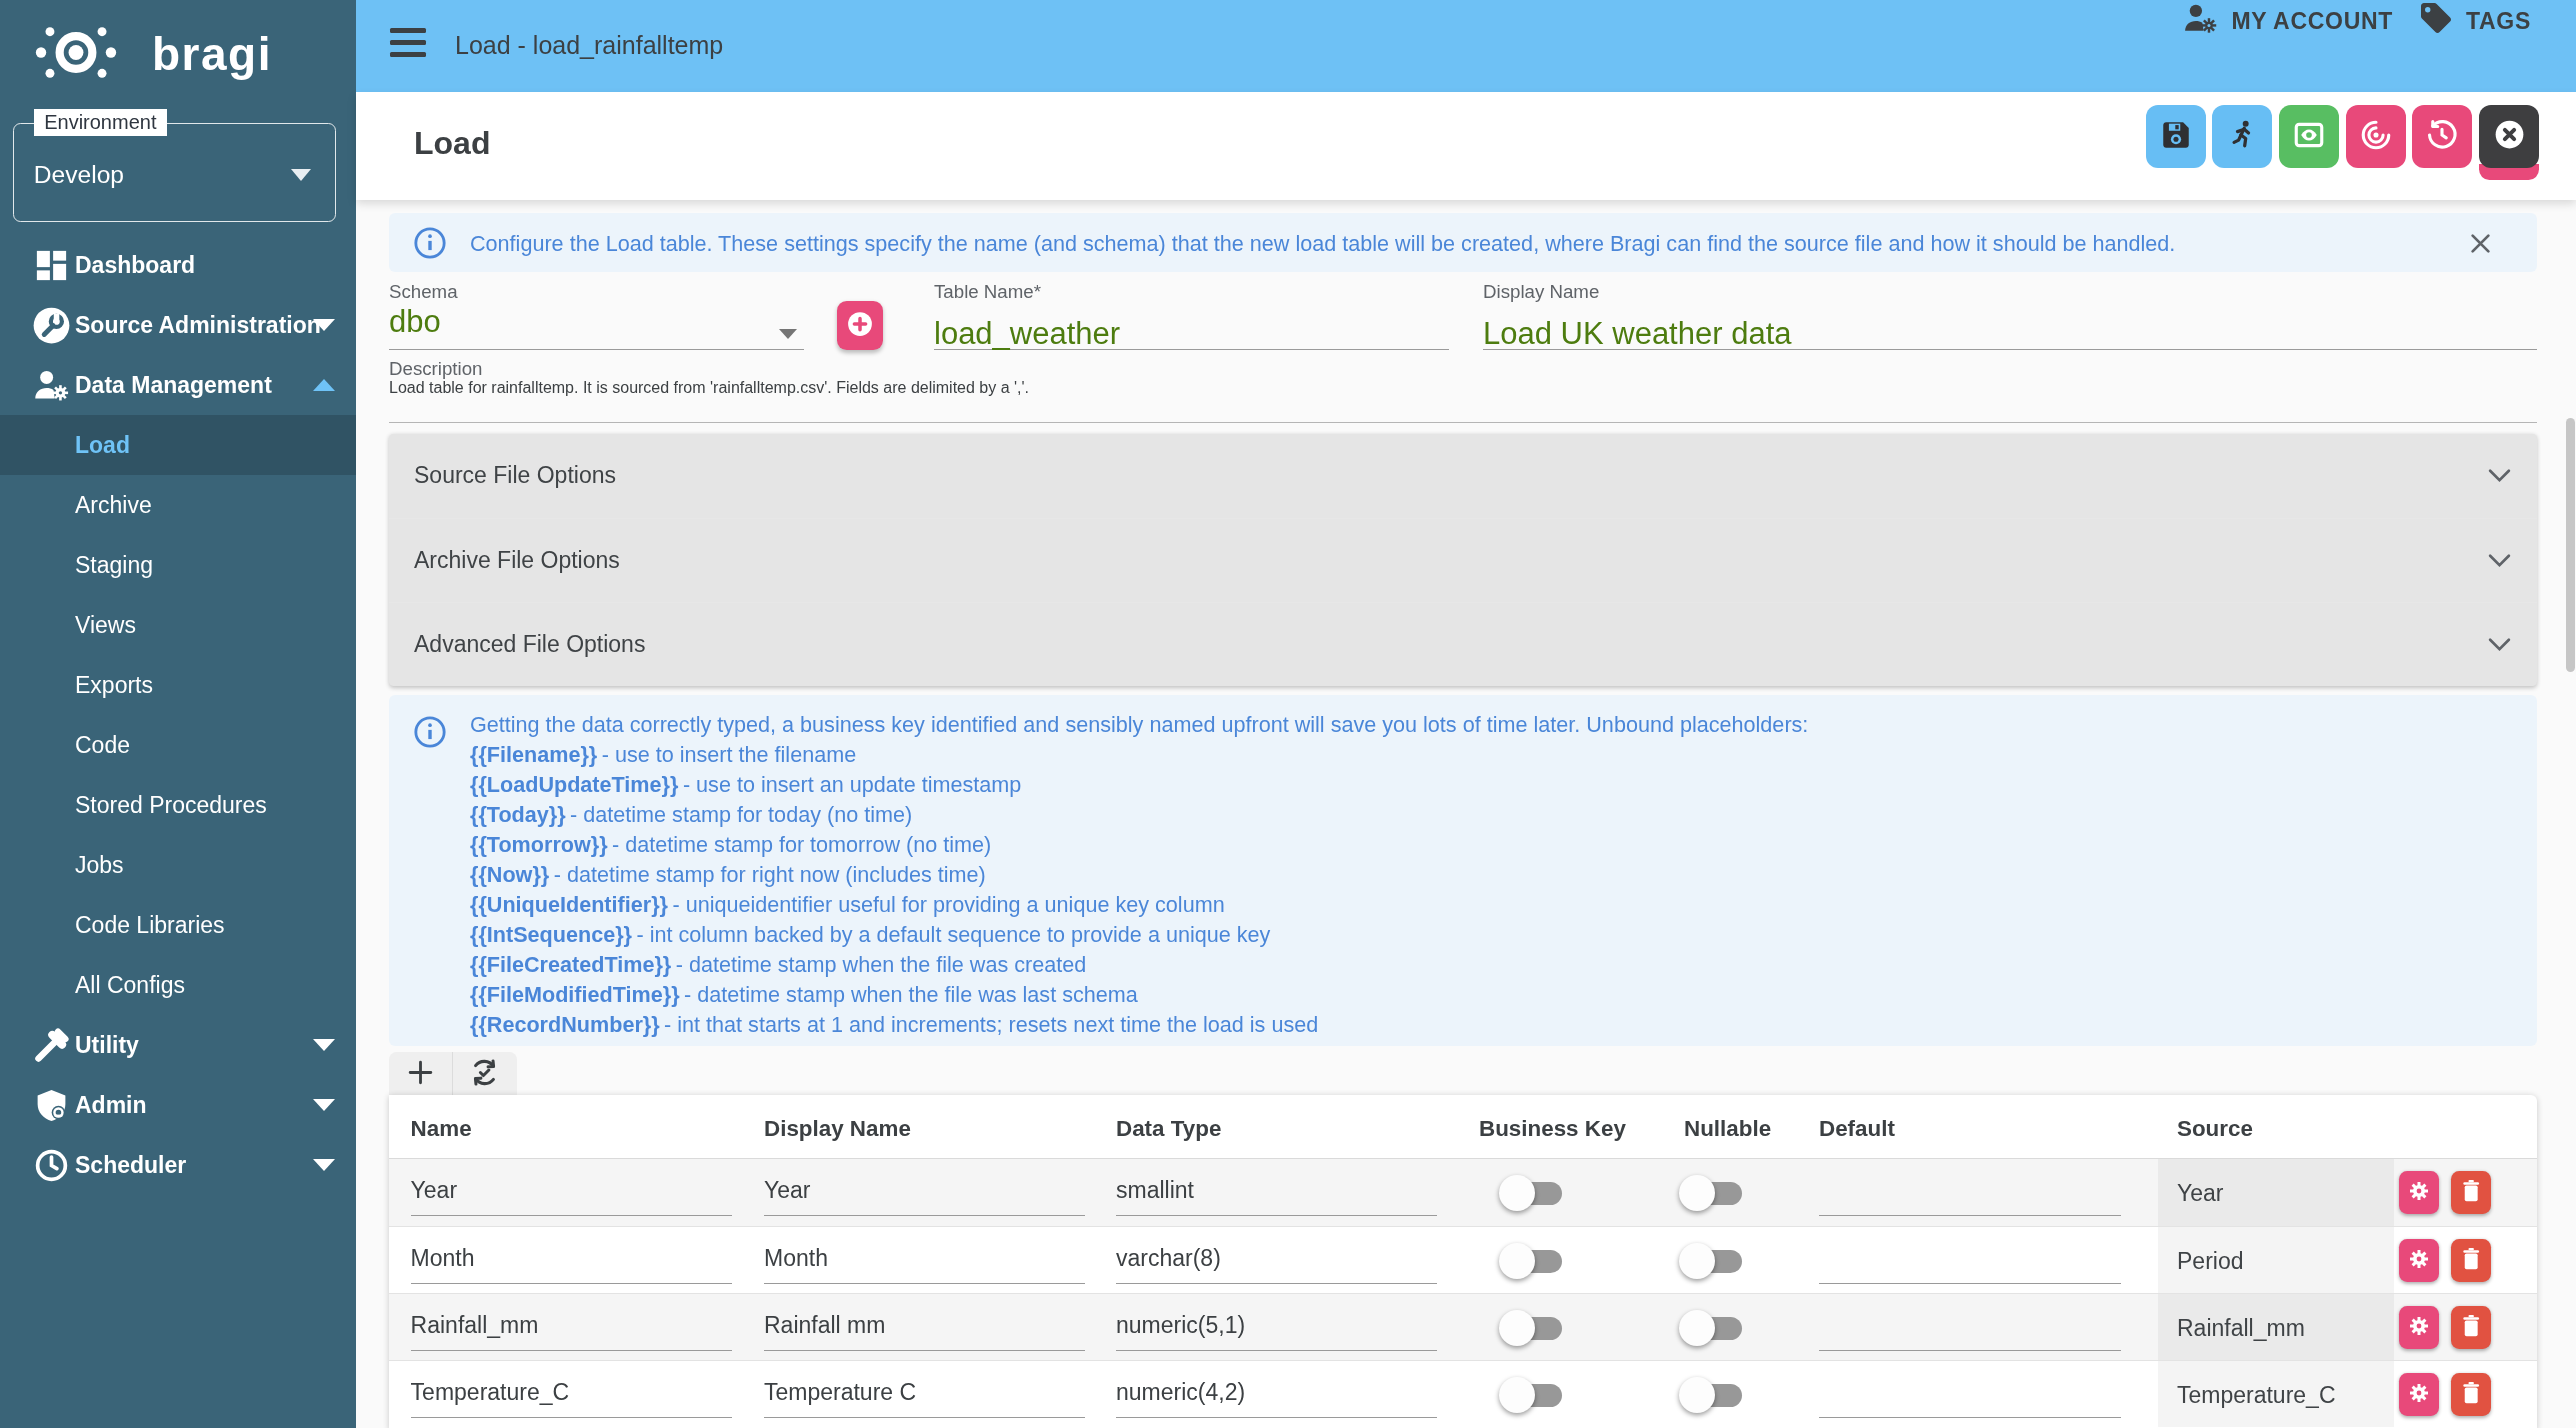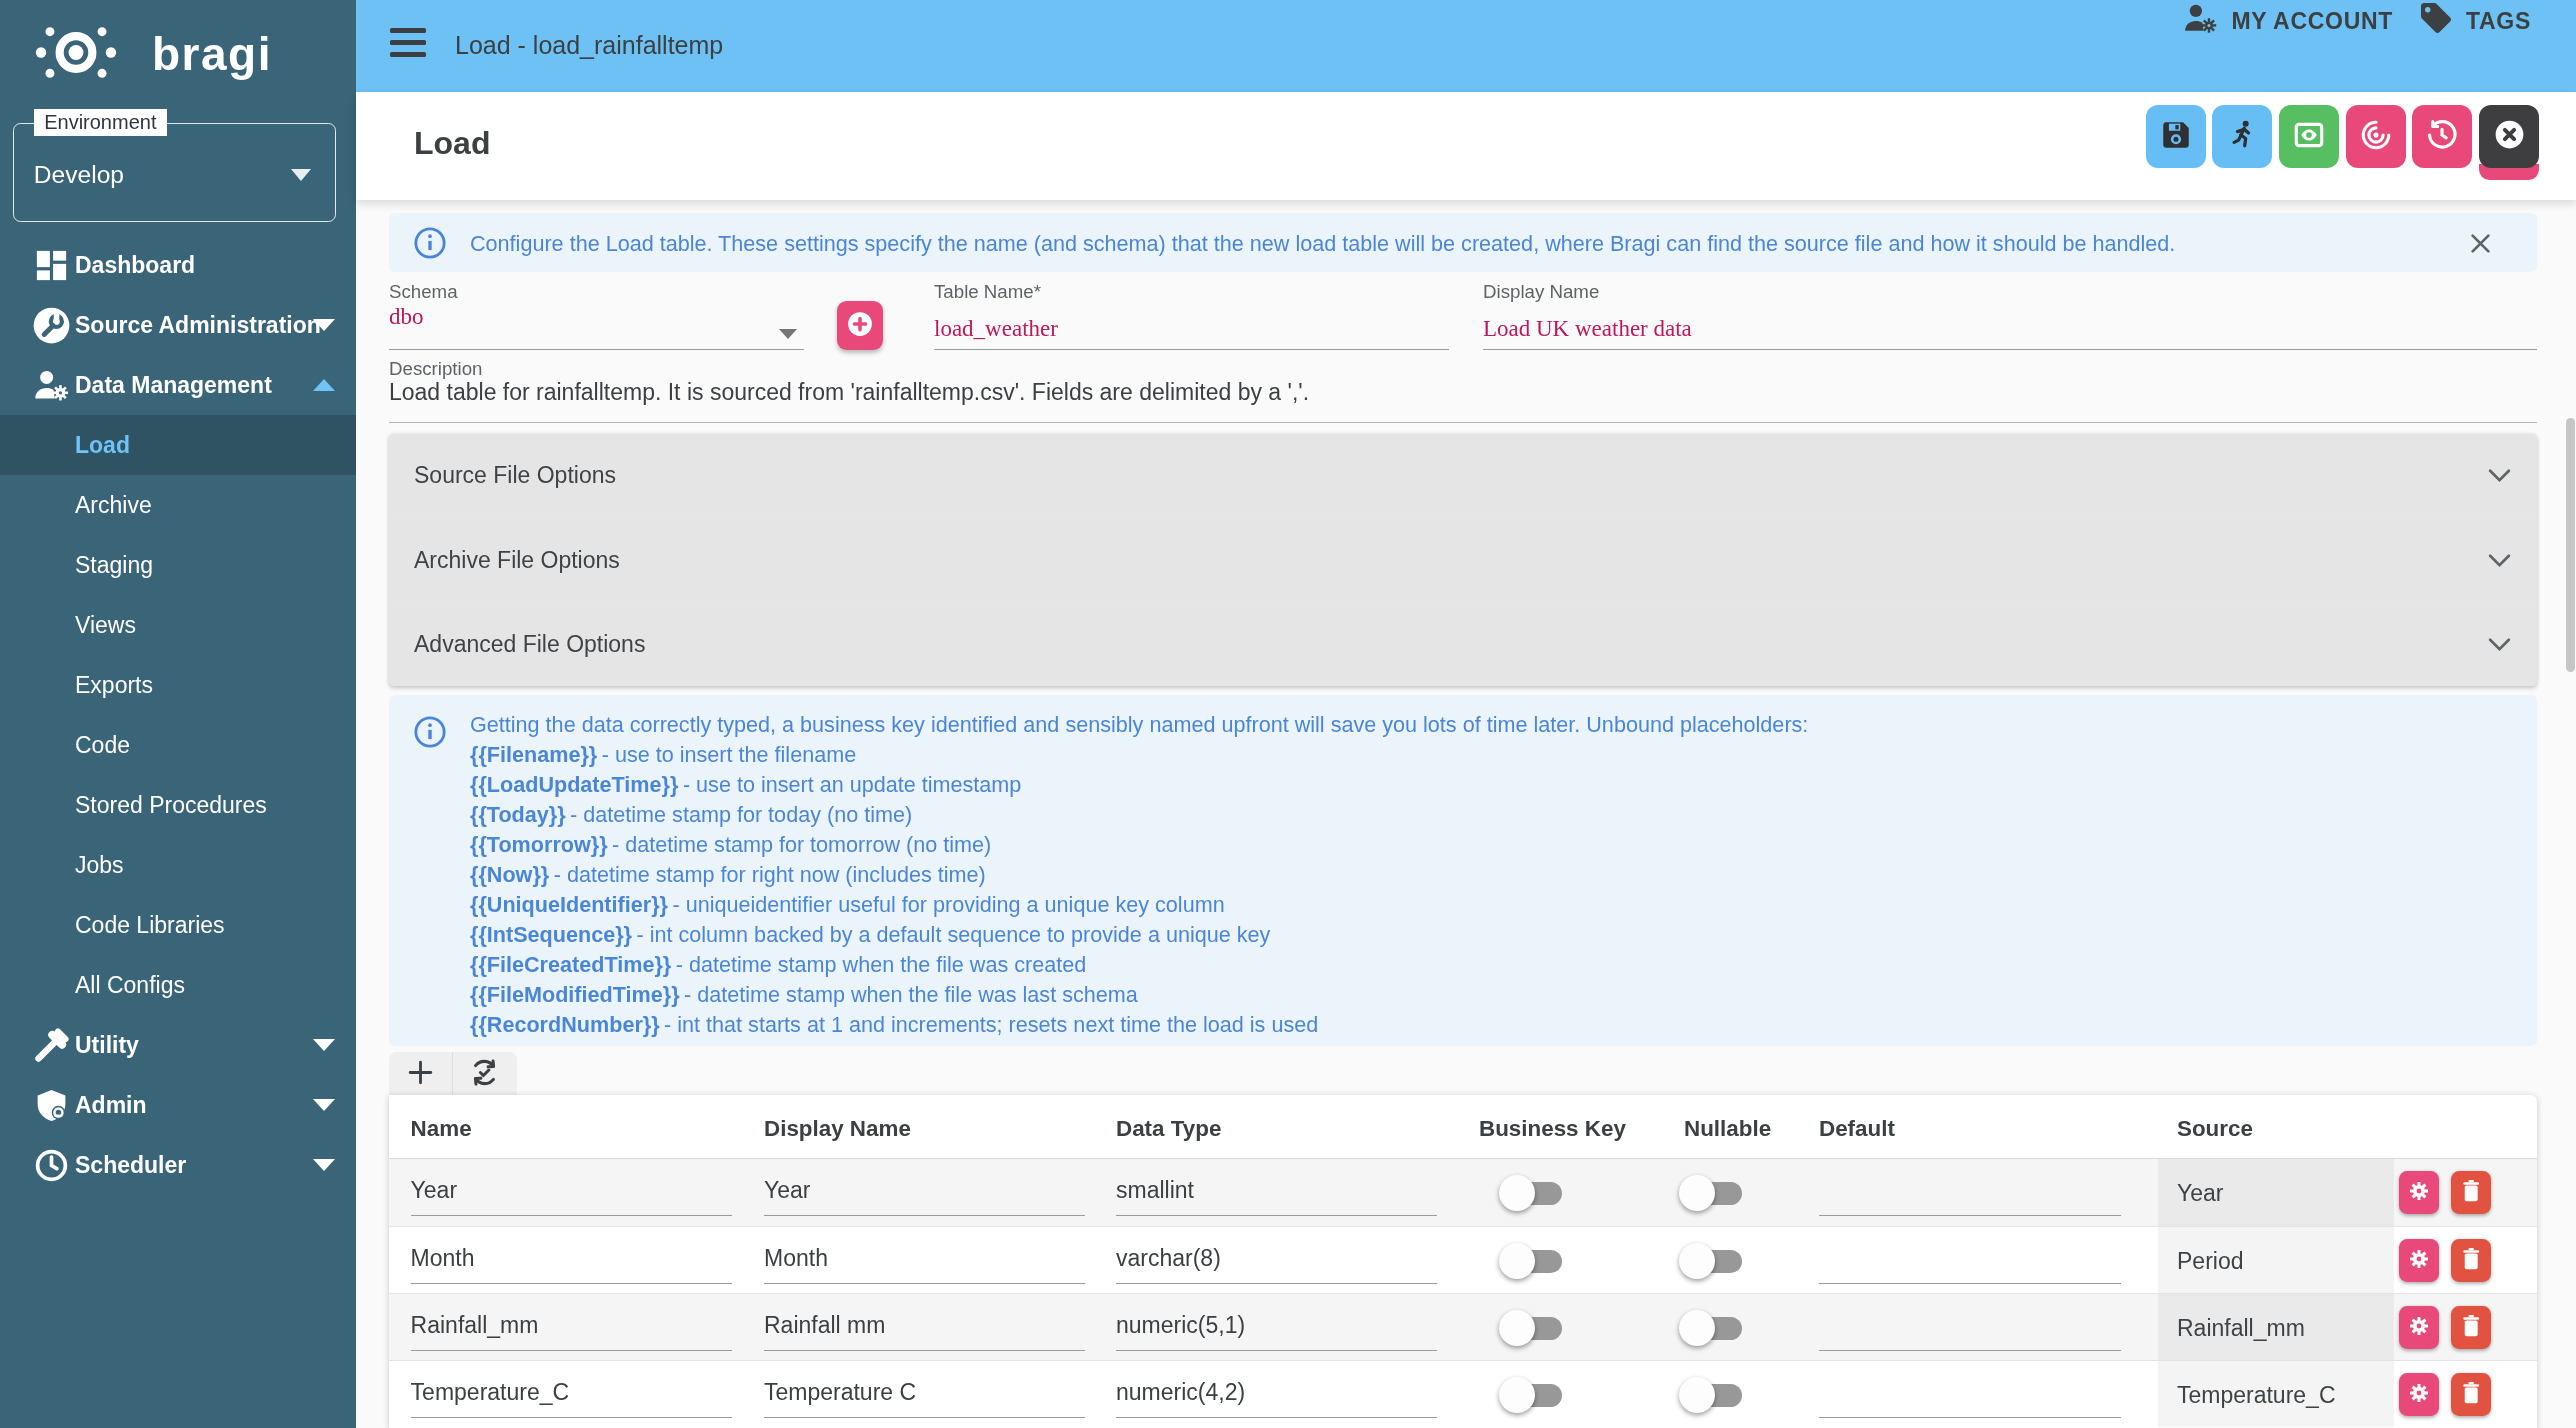--- a/index.html
+++ b/index.html
@@ -58,30 +58,30 @@
 
   .banner { position:relative; height:59px; background:#ecf4fb; border-radius:6px; }
   .banner-text { position:absolute; left:81px; top:18px; font-size:21.6px; color:#4a86d8; white-space:nowrap; }
   .banner-icon { position:absolute; left:24px; top:12.7px; }
   .banner-close { position:absolute; right:43px; top:16.4px; cursor:pointer; }
 
   .form { position:relative; height:145px; margin-top:6.7px; }
   .f-label { position:absolute; font-size:18.7px; color:#5f6368; }
   .ufield { position:absolute; top:25px; height:46px; border-bottom:1.5px solid #9a9a9a; }
   .ufield input, .ufield .selval { width:100%; border:none; background:transparent; outline:none;
-          font-size:23px; color:#be185d; font-family:Liberation Serif, serif; padding-top:12px; }
+          font-size:31px; color:#4d7c0f; font-family:Liberation Sans, sans-serif; padding-top:12px; }
   .sel-caret { position:absolute; right:7.5px; top:25px; width:0; height:0;
                border-left:9px solid transparent; border-right:9px solid transparent;
                border-top:10.4px solid #757575; }
   .plusbtn { position:absolute; left:448px; top:22.4px; width:46px; height:49px; background:#e8497a;
              border:none; border-radius:9.7px; cursor:pointer; display:flex; align-items:center; justify-content:center;
              box-shadow:0 2.2px 4.5px rgba(0,0,0,.25); }
   .desc-field { position:absolute; left:0; top:78px; width:2148px; height:66px; border-bottom:1.5px solid #b5b5b5; }
   .desc-field input { width:100%; border:none; background:transparent; outline:none;
-          font-size:23px; color:#3c4043; font-family:inherit; padding-top:22.4px; }
+          font-size:16px; color:#3c4043; font-family:inherit; padding-top:22.4px; }
 
   .acc { margin-top:9.7px; background:#e5e5e5; border-radius:4.5px; box-shadow:0 1.5px 4.5px rgba(0,0,0,.22); }
   .acc-row { position:relative; height:84px; display:flex; align-items:center; cursor:pointer; }
   .acc-row + .acc-row { border-top:1.5px solid #e7e7e7; }
   .acc-title { margin-left:25px; font-size:23px; color:#3f4346; }
   .acc-chev { position:absolute; right:25px; top:33px; }
 
   .infobox { position:relative; margin-top:9.7px; height:351px; background:#ecf4fb; border-radius:6px;
              padding:15px 0 0 81px; }
   .info-icon2 { position:absolute; left:24px; top:19.4px; }

